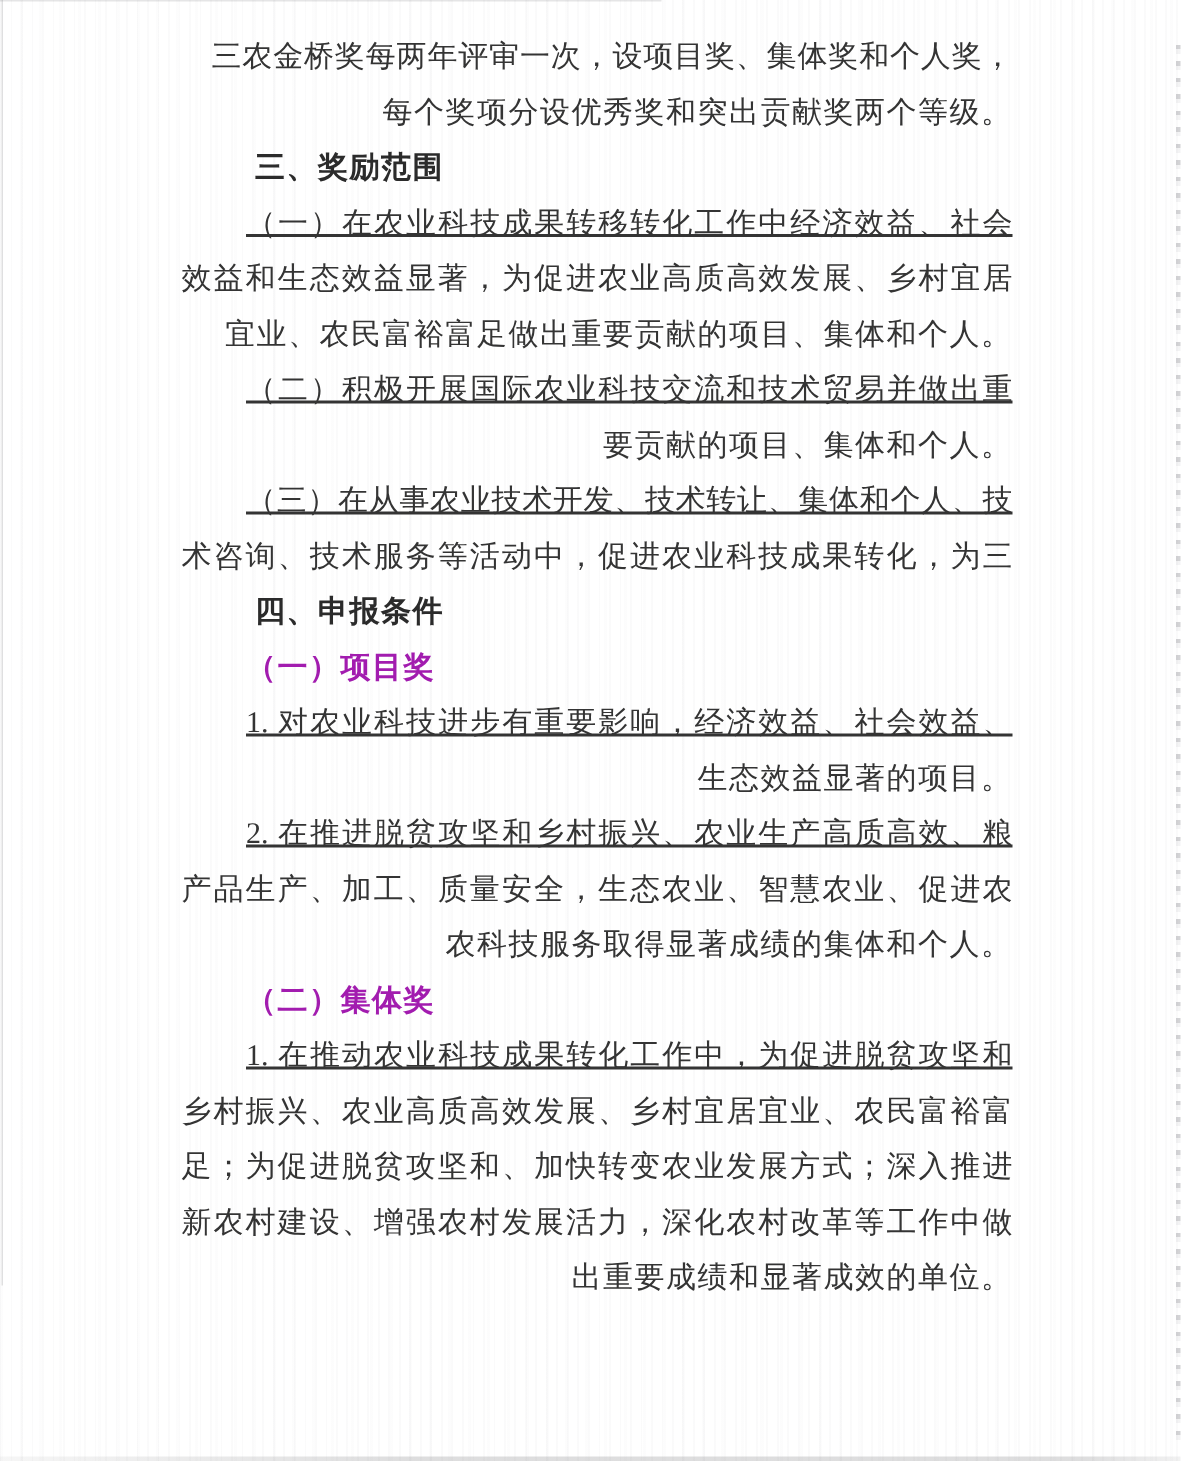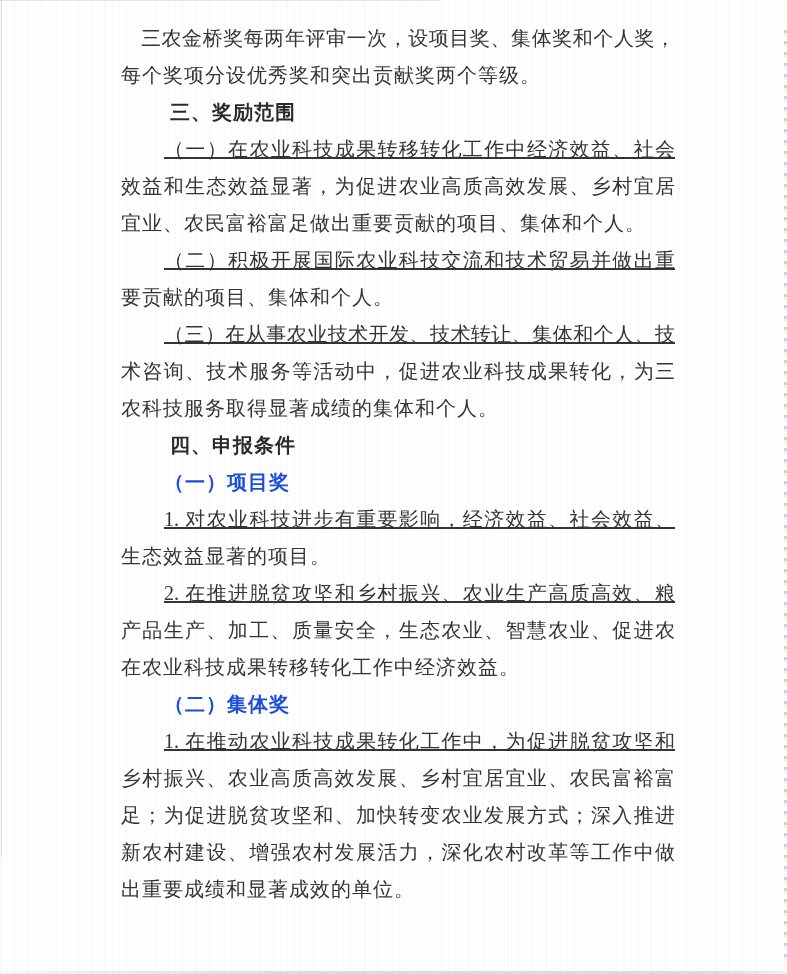--- a/index.html
+++ b/index.html
@@ -83,37 +83,37 @@
   }
   
   .line.cont-first {
     white-space: normal;
     text-align: justify;
     text-align-last: justify;
     text-indent: 1.0em;
   }
   
   .line.end {
-    text-align: left;
+    text-align: right;
     letter-spacing: 1px;
   }
   
   .line.h1 {
     font-family: "Liberation Sans", "DejaVu Sans", sans-serif;
     font-weight: 700;
     text-indent: 2.45em;
     letter-spacing: 1px;
     color: #2b2b2b;
   }
   
   .line.h2 {
     font-weight: 600;
     text-indent: 2.15em;
     letter-spacing: 1px;
-    color: #1d4ed8;
+    color: #a21caf;
   }
 </style>
 </head>
 <body>
 
 <div class="scan-streaks"></div>
 <div class="edge-top"></div>
 <div class="edge-left"></div>
 <div class="edge-right"></div>
 <div class="edge-bottom"></div>
@@ -122,27 +122,26 @@
     <div class="line cont-first">三农金桥奖每两年评审一次，设项目奖、集体奖和个人奖，</div>
     <div class="line end">每个奖项分设优秀奖和突出贡献奖两个等级。</div>
     <div class="line h1">三、奖励范围</div>
     <div class="line first">（一）在农业科技成果转移转化工作中经济效益、社会</div>
     <div class="line full">效益和生态效益显著，为促进农业高质高效发展、乡村宜居</div>
     <div class="line end">宜业、农民富裕富足做出重要贡献的项目、集体和个人。</div>
     <div class="line first">（二）积极开展国际农业科技交流和技术贸易并做出重</div>
     <div class="line end">要贡献的项目、集体和个人。</div>
     <div class="line first">（三）在从事农业技术开发、技术转让、集体和个人、技</div>
     <div class="line full">术咨询、技术服务等活动中，促进农业科技成果转化，为三</div>
-    <div class="line end">农科技服务取得显著成绩的集体和个人。</div>
     <div class="line h1">四、申报条件</div>
     <div class="line h2">（一）项目奖</div>
     <div class="line first">1. 对农业科技进步有重要影响，经济效益、社会效益、</div>
     <div class="line end">生态效益显著的项目。</div>
     <div class="line first">2. 在推进脱贫攻坚和乡村振兴、农业生产高质高效、粮</div>
     <div class="line full">产品生产、加工、质量安全，生态农业、智慧农业、促进农</div>
-    <div class="line end">在农业科技成果转移转化工作中经济效益。</div>
+    <div class="line end">农科技服务取得显著成绩的集体和个人。</div>
     <div class="line h2">（二）集体奖</div>
     <div class="line first">1. 在推动农业科技成果转化工作中，为促进脱贫攻坚和</div>
     <div class="line full">乡村振兴、农业高质高效发展、乡村宜居宜业、农民富裕富</div>
     <div class="line full">足；为促进脱贫攻坚和、加快转变农业发展方式；深入推进</div>
     <div class="line full">新农村建设、增强农村发展活力，深化农村改革等工作中做</div>
     <div class="line end">出重要成绩和显著成效的单位。</div>
   </div>
 
 </body></html>

